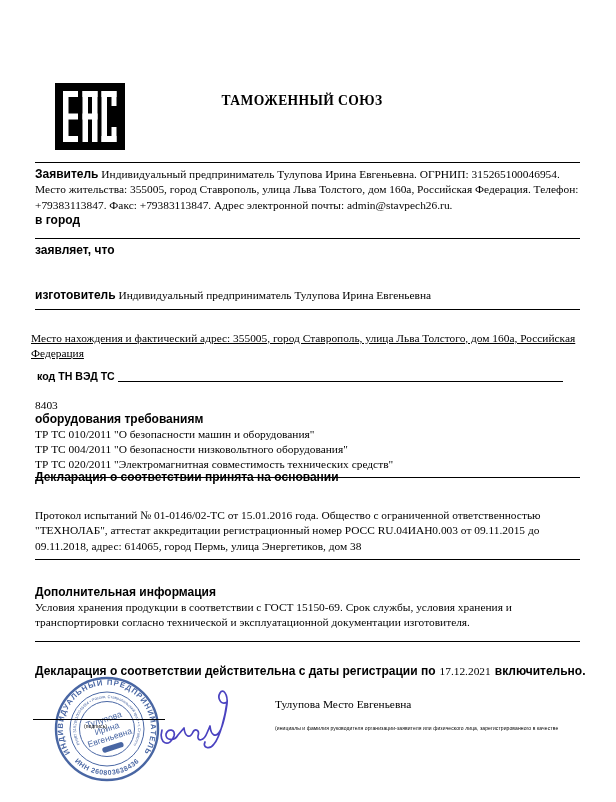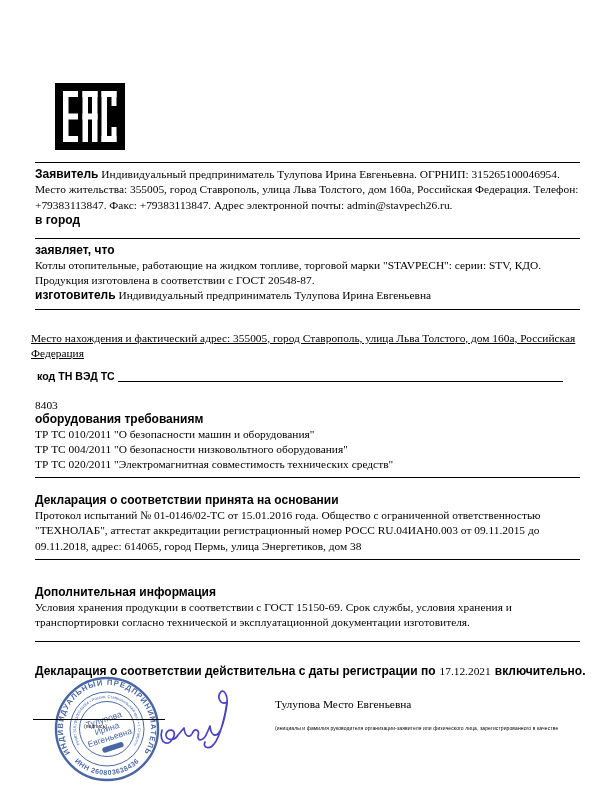--- a/index.html
+++ b/index.html
@@ -35,54 +35,53 @@
     <rect x="27.5" y="8" width="15" height="6" fill="#fff"></rect>
     <rect x="27.5" y="30.5" width="15" height="6" fill="#fff"></rect>
 
     <rect x="46.5" y="8" width="5.5" height="51" fill="#fff"></rect>
     <rect x="46.5" y="8" width="15" height="6" fill="#fff"></rect>
     <rect x="46.5" y="53" width="15" height="6" fill="#fff"></rect>
     <rect x="56.5" y="8" width="5" height="15" fill="#fff"></rect>
     <rect x="56.5" y="44" width="5" height="15" fill="#fff"></rect>
   </svg>
 
+  <div class="abs titleln" style="top:93px">ТАМОЖЕННЫЙ СОЮЗ</div>
 
   <div class="abs hr" style="top:162px"></div>
 
   <div class="abs serif" style="left:35px;top:167px;width:552px">
     <span class="sansb inline">Заявитель</span>
     <span class="inline">Индивидуальный предприниматель Тулупова Ирина Евгеньевна.  ОГРНИП: 315265100046954. Место жительства: 355005, город Ставрополь, улица Льва Толстого, дом 160а, Российская Федерация. Телефон: +79383113847. Факс: +79383113847. Адрес электронной почты: admin@stavpech26.ru.</span>
   </div>
   <div class="abs sansb" style="left:35px;top:213px">в город</div>
 
   <div class="abs hr" style="top:238px"></div>
 
   <div class="abs sansb" style="left:35px;top:243px">заявляет, что</div>
-  <div class="abs serif" style="left:35px;top:258px;width:560px">Котлы отопительные, работающие на жидком топливе, торговой марки "STAVPECH": серии: STV, КДО.</div>
-  <div class="abs serif" style="left:35px;top:273px;width:560px">Продукция изготовлена в соответствии с ГОСТ 20548-87.</div>
   <div class="abs serif" style="left:35px;top:288px;width:560px">
     <span class="sansb inline">изготовитель</span>
     <span class="inline">Индивидуальный предприниматель Тулупова Ирина Евгеньевна</span>
   </div>
 
   <div class="abs hr" style="top:309px"></div>
 
   <div class="abs serif u" style="left:31px;top:331px;width:560px">Место нахождения и фактический адрес: 355005, город Ставрополь, улица Льва Толстого, дом 160а, Российская Федерация</div>
 
   <div class="abs sansb" style="left:37px;top:370px;font-size:10.6px">код ТН ВЭД ТС</div>
   <div class="abs blankline" style="left:118px;top:368px;width:445px;height:13px"></div>
   <div class="abs serif" style="left:35px;top:398px">8403</div>
   <div class="abs sansb" style="left:35px;top:412px">оборудования требованиям</div>
   <div class="abs serif" style="left:35px;top:427px;width:560px">ТР ТС 010/2011 "О безопасности машин и оборудования"</div>
   <div class="abs serif" style="left:35px;top:442px;width:560px">ТР ТС 004/2011 "О безопасности низковольтного оборудования"</div>
   <div class="abs serif" style="left:35px;top:457px;width:560px">ТР ТС 020/2011 "Электромагнитная совместимость технических средств"</div>
 
   <div class="abs hr" style="top:477px"></div>
 
-  <div class="abs sansb" style="left:35px;top:493px">Декларация о соответствии принята на основании</div>
+  <div class="abs sansb" style="left:35px;top:470px">Декларация о соответствии принята на основании</div>
   <div class="abs serif" style="left:35px;top:508px;width:552px">Протокол испытаний № 01-0146/02-ТС от 15.01.2016 года. Общество с ограниченной ответственностью "ТЕХНОЛАБ", аттестат аккредитации регистрационный номер РОСС RU.04ИАН0.003 от 09.11.2015 до 09.11.2018, адрес: 614065, город Пермь, улица Энергетиков, дом 38</div>
 
   <div class="abs hr" style="top:559px"></div>
 
   <div class="abs sansb" style="left:35px;top:585px">Дополнительная информация</div>
   <div class="abs serif" style="left:35px;top:600px;width:556px">Условия хранения продукции в соответствии с ГОСТ 15150-69. Срок службы, условия хранения и транспортировки согласно технической и эксплуатационной документации изготовителя.</div>
 
   <div class="abs hr" style="top:641px"></div>
 
   <div class="abs" style="left:35px;top:661px;width:560px">

